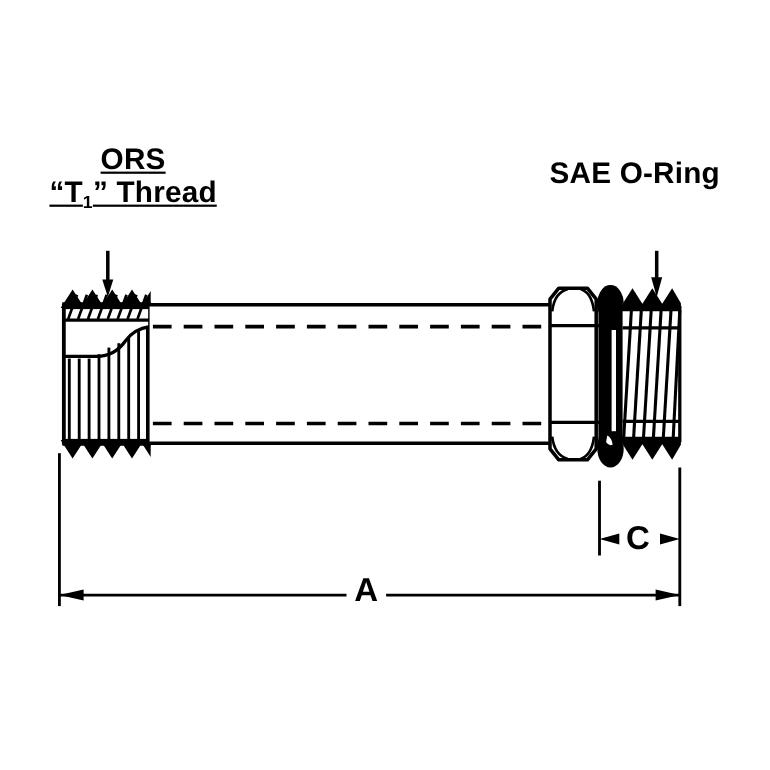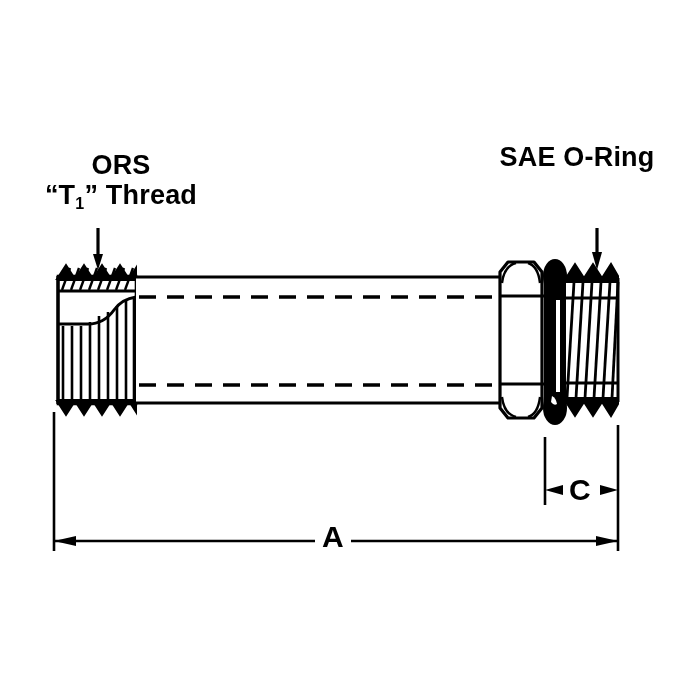--- a/index.html
+++ b/index.html
@@ -44,22 +44,23 @@
     font-size: 27px;
   }
   .lbl sub {
     font-size: 16px;
     vertical-align: baseline;
     position: relative;
     top: 5px;
   }
   #label-ors {
     left: 8px;
-    top: 150px;
+    top: 130px;
     width: 226px;
+    text-decoration: underline;
   }
   #label-sae {
     left: 460px;
     top: 142px;
     width: 234px;
   }
   .dimtext {
     position: absolute;
     color: #000000;
     font-weight: bold;

